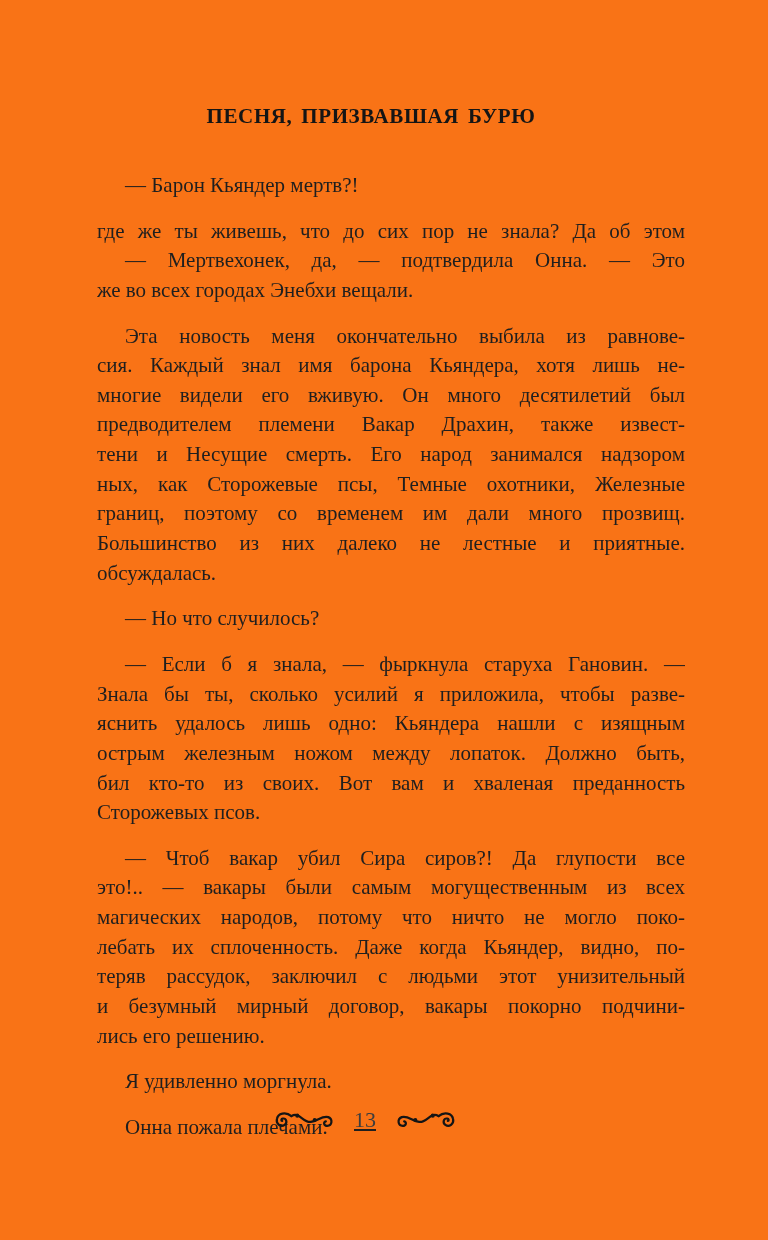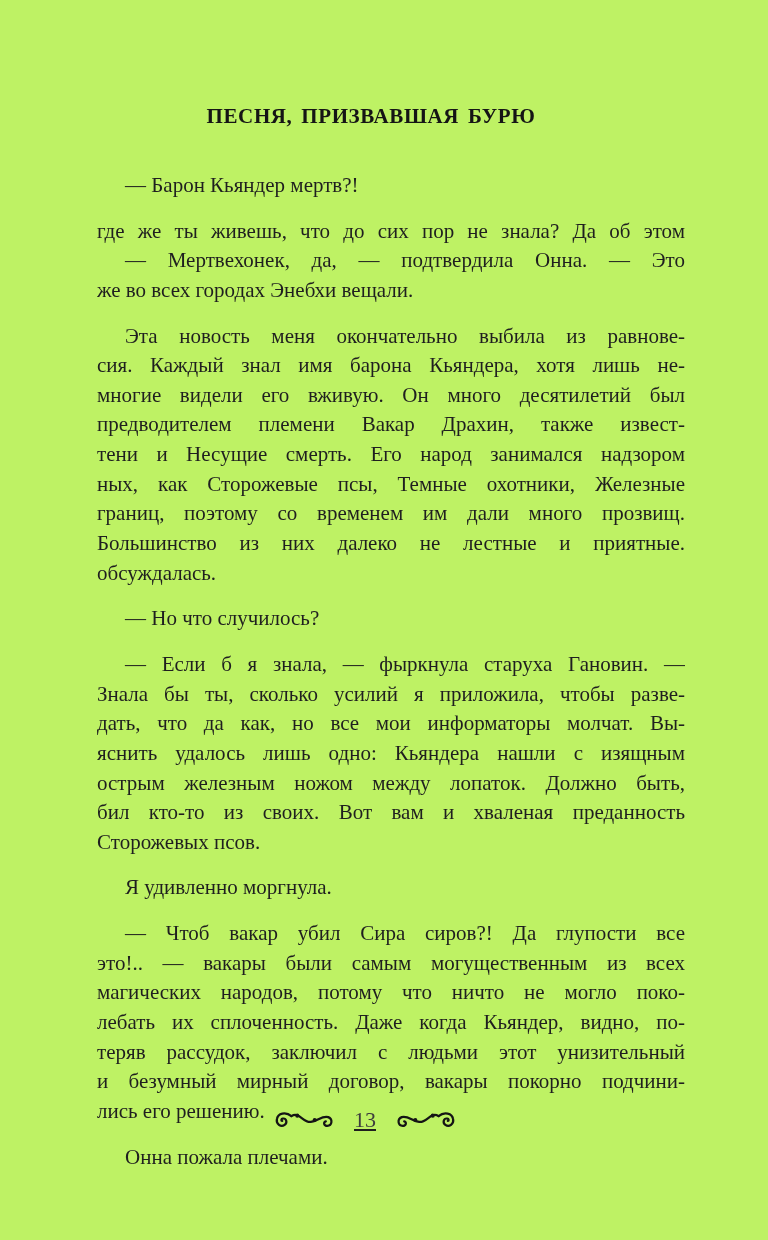--- a/index.html
+++ b/index.html
@@ -1,20 +1,20 @@
 <!DOCTYPE html>
 <html><head>
 <meta charset="utf-8">
 <style>
   html,body { margin:0; padding:0; }
   body { background:#e8e8e8; }
   .book-page {
     position:relative;
     width:768px; height:1240px;
-    background:#bef264;
+    background:#f97316;
     overflow:hidden;
     font-family:"Liberation Serif", serif;
     color:#1f1f1f;
   }
   .chapter-title {
     position:absolute;
     top:103px; left:61px; width:620px;
     margin:0;
     text-align:center;
     font-family:"Liberation Serif", serif;
@@ -87,37 +87,36 @@
         <div class="line">границ, поэтому со временем им дали много прозвищ.</div>
         <div class="line">Большинство из них далеко не лестные и приятные.</div>
         <div class="line last">обсуждалась.</div>
       </div>
       <div class="paragraph">
         <div class="line first last">— Но что случилось?</div>
       </div>
       <div class="paragraph">
         <div class="line first">— Если б я знала, — фыркнула старуха Гановин. —</div>
         <div class="line">Знала бы ты, сколько усилий я приложила, чтобы разве-</div>
-        <div class="line">дать, что да как, но все мои информаторы молчат. Вы-</div>
         <div class="line">яснить удалось лишь одно: Кьяндера нашли с изящным</div>
         <div class="line">острым железным ножом между лопаток. Должно быть,</div>
         <div class="line">бил кто-то из своих. Вот вам и хваленая преданность</div>
         <div class="line last">Сторожевых псов.</div>
-      </div>
-      <div class="paragraph">
-        <div class="line first last">Я удивленно моргнула.</div>
       </div>
       <div class="paragraph">
         <div class="line first">— Чтоб вакар убил Сира сиров?! Да глупости все</div>
         <div class="line">это!.. — вакары были самым могущественным из всех</div>
         <div class="line">магических народов, потому что ничто не могло поко-</div>
         <div class="line">лебать их сплоченность. Даже когда Кьяндер, видно, по-</div>
         <div class="line">теряв рассудок, заключил с людьми этот унизительный</div>
         <div class="line">и безумный мирный договор, вакары покорно подчини-</div>
         <div class="line last">лись его решению.</div>
+      </div>
+      <div class="paragraph">
+        <div class="line first last">Я удивленно моргнула.</div>
       </div>
       <div class="paragraph">
         <div class="line first last">Онна пожала плечами.</div>
       </div>
     </div>
 
   <div class="page-footer">
     <svg class="flourish" width="62" height="22" viewBox="0 0 64 22" fill="none" stroke="#151515" stroke-width="2.3" stroke-linecap="round">
       <path d="M18,7 C12,2 4,4 3,10 C2,15 7,19 11,16 C14,14 13,9 9,9.5 C7.5,9.7 7,11.5 8.5,12"></path>
       <path d="M18,7 C26,2 30,14 38,13 C45,12 50,6 56,8 C61,10 60,17 55,17 C51.5,17 50.5,13 53.5,12.5"></path>

